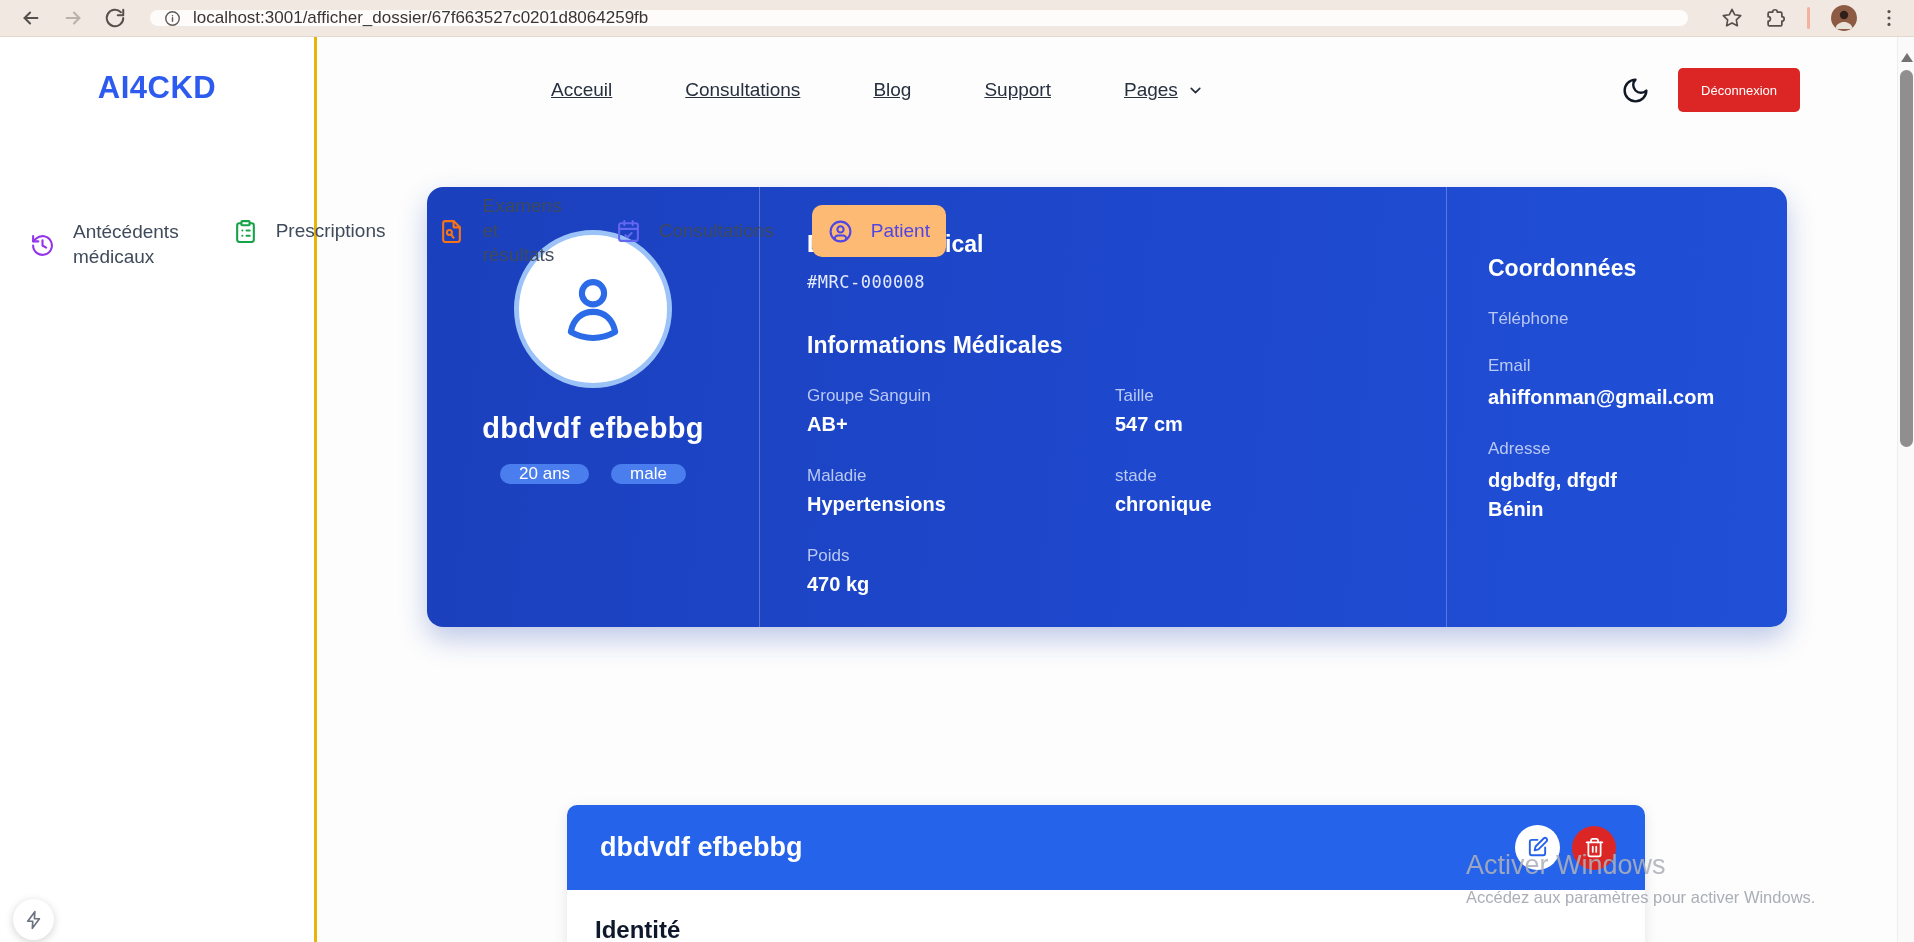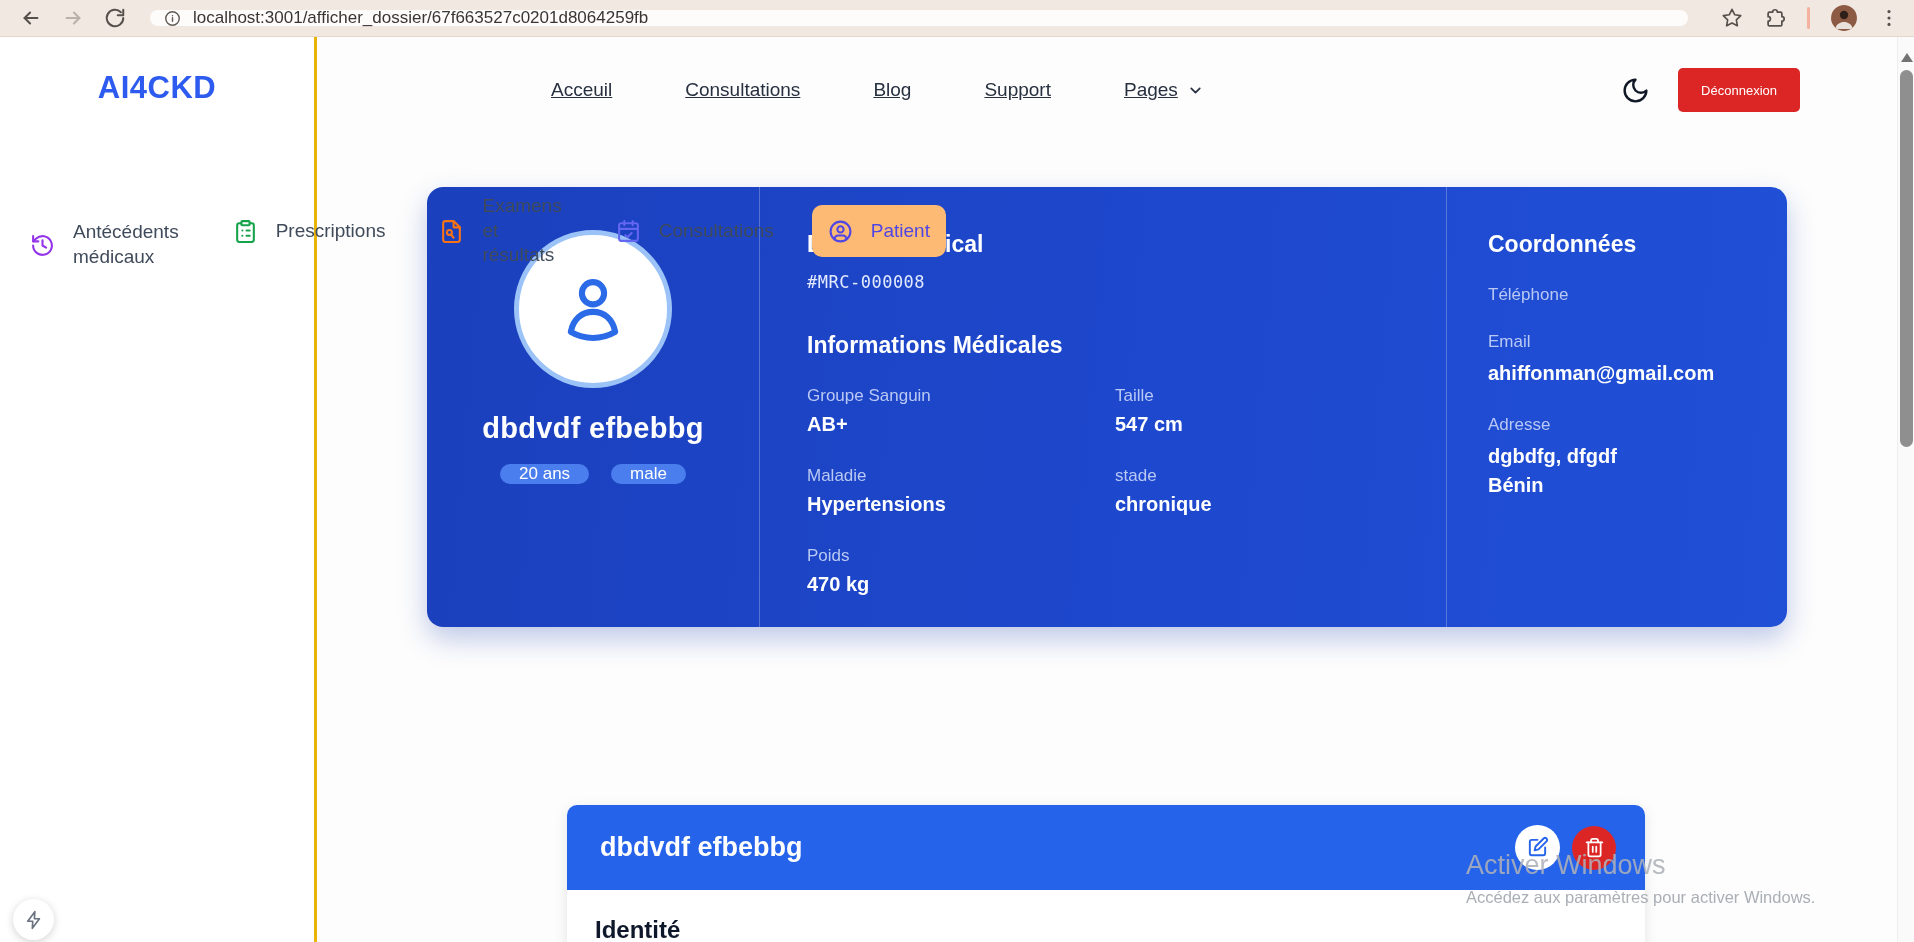--- a/index.html
+++ b/index.html
@@ -55,21 +55,21 @@
   .badge { background:#4a7ded; border-radius:999px; padding:0 19px; font-size:17px; color:#fff; }
 
   .pc-mid { width:687px; flex:none; border-right:1px solid rgba(255,255,255,.25); padding:44px 0 0 47px; }
   .pc-h { font-size:23px; font-weight:700; }
   .dossier-id { margin-top:14px; font-family:"DejaVu Sans Mono", monospace; font-size:17px; color:#e3eaff; letter-spacing:.5px; }
   .pc-mid .infos-title { margin-top:40px; }
   .med-grid { margin-top:27px; display:grid; grid-template-columns:308px 1fr; row-gap:30px; }
   .fld-label { font-size:17px; color:#b9c8f4; margin-bottom:7px; }
   .fld-value { font-size:20px; font-weight:700; color:#fff; }
 
-  .pc-right { flex:1; padding:44px 20px 0 41px; }
+  .pc-right { flex:1; padding:68px 20px 0 41px; }
   .contact-field { margin-top:27px; }
   .contact-field .fld-value { line-height:1.45; }
 
   
   .detail-card { position:absolute; left:567px; top:805px; width:1078px; height:280px; background:#fff;
                  border-radius:10px; box-shadow:0 3px 14px rgba(15,23,42,.10); z-index:3; }
   .detail-header { height:85px; background:#2563eb; border-radius:10px 10px 0 0; display:flex;
                    align-items:center; padding:0 29px 0 33px; }
   .detail-title { font-size:27px; font-weight:700; color:#fff; }
   .hdr-actions { margin-left:auto; display:flex; align-items:center; gap:12px; }

